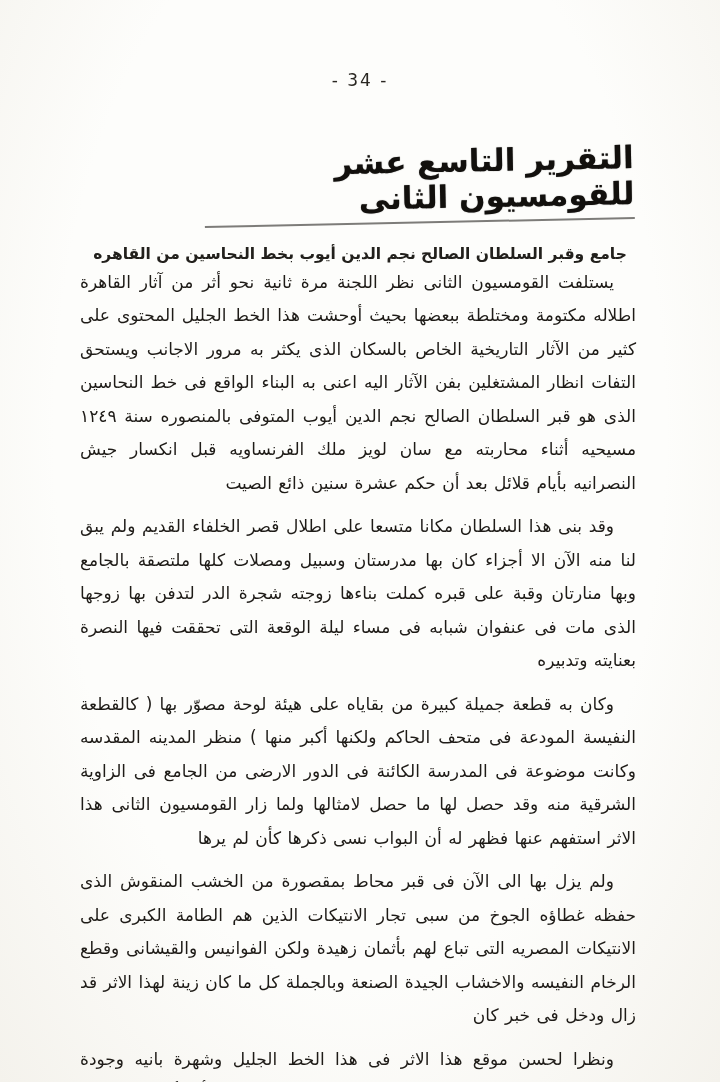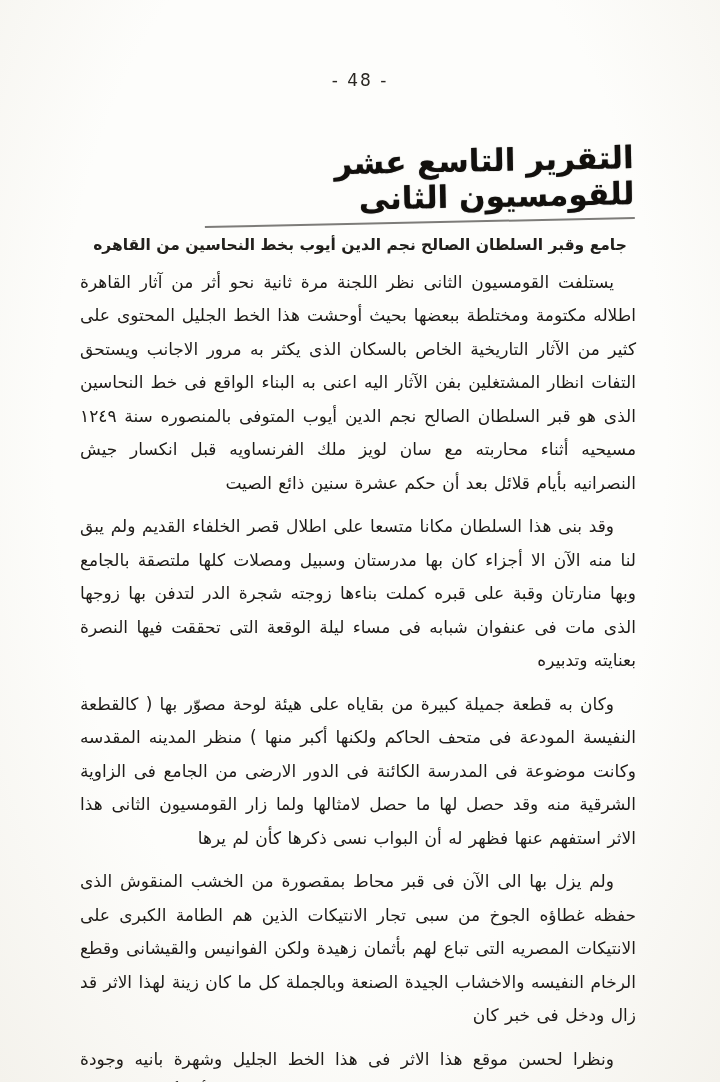--- a/index.html
+++ b/index.html
@@ -42,21 +42,21 @@
     transform: rotate(-1.2deg);
     transform-origin: right center;
     text-shadow: 0 0 1px rgba(10,10,10,.55);
     padding-bottom: 6px;
     border-bottom: 2px solid rgba(20,18,14,.55);
     width: 430px;
     left: auto;
   }
   .subtitle {
     position: absolute;
-    top: 236px;
+    top: 245px;
     left: 0;
     right: 0;
     text-align: center;
     font-size: 15.5px;
     font-weight: bold;
     color: #22201c;
   }
   .body-text {
     position: absolute;
     top: 266px;
@@ -72,21 +72,21 @@
     color: #1e1b17;
     word-spacing: 1px;
   }
   .body-text p:last-child { margin-bottom: 0; }
 </style>
 </head>
 <body>
 
 <div class="page">
 
-  <div class="page-number">- 48 -</div>
+  <div class="page-number">- 34 -</div>
 
   <h1 class="doc-title">التقرير التاسع عشر للقومسيون الثانى</h1>
 
   <div class="subtitle">جامع وقبر السلطان الصالح نجم الدين أيوب بخط النحاسين من القاهره</div>
 
   <div class="body-text">
     <p>يستلفت القومسيون الثانى نظر اللجنة مرة ثانية نحو أثر من آثار القاهرة اطلاله مكتومة ومختلطة ببعضها بحيث أوحشت هذا الخط الجليل المحتوى على كثير من الآثار التاريخية الخاص بالسكان الذى يكثر به مرور الاجانب ويستحق التفات انظار المشتغلين بفن الآثار اليه اعنى به البناء الواقع فى خط النحاسين الذى هو قبر السلطان الصالح نجم الدين أيوب المتوفى بالمنصوره سنة ١٢٤٩ مسيحيه أثناء محاربته مع سان لويز ملك الفرنساويه قبل انكسار جيش النصرانيه بأيام قلائل بعد أن حكم عشرة سنين ذائع الصيت</p>
     <p>وقد بنى هذا السلطان مكانا متسعا على اطلال قصر الخلفاء القديم ولم يبق لنا منه الآن الا أجزاء كان بها مدرستان وسبيل ومصلات كلها ملتصقة بالجامع وبها منارتان وقبة على قبره كملت بناءها زوجته شجرة الدر لتدفن بها زوجها الذى مات فى عنفوان شبابه فى مساء ليلة الوقعة التى تحققت فيها النصرة بعنايته وتدبيره</p>
     <p>وكان به قطعة جميلة كبيرة من بقاياه على هيئة لوحة مصوّر بها ( كالقطعة النفيسة المودعة فى متحف الحاكم ولكنها أكبر منها ) منظر المدينه المقدسه وكانت موضوعة فى المدرسة الكائنة فى الدور الارضى من الجامع فى الزاوية الشرقية منه وقد حصل لها ما حصل لامثالها ولما زار القومسيون الثانى هذا الاثر استفهم عنها فظهر له أن البواب نسى ذكرها كأن لم يرها</p>
     <p>ولم يزل بها الى الآن فى قبر محاط بمقصورة من الخشب المنقوش الذى حفظه غطاؤه الجوخ من سبى تجار الانتيكات الذين هم الطامة الكبرى على الانتيكات المصريه التى تباع لهم بأثمان زهيدة ولكن الفوانيس والقيشانى وقطع الرخام النفيسه والاخشاب الجيدة الصنعة وبالجملة كل ما كان زينة لهذا الاثر قد زال ودخل فى خبر كان</p>

